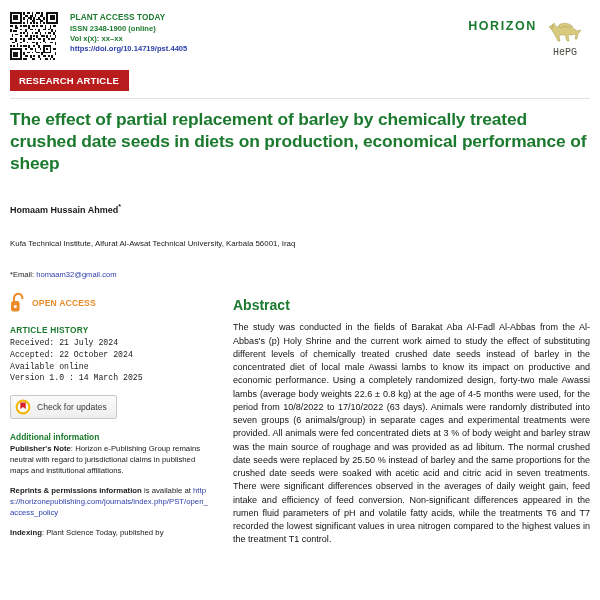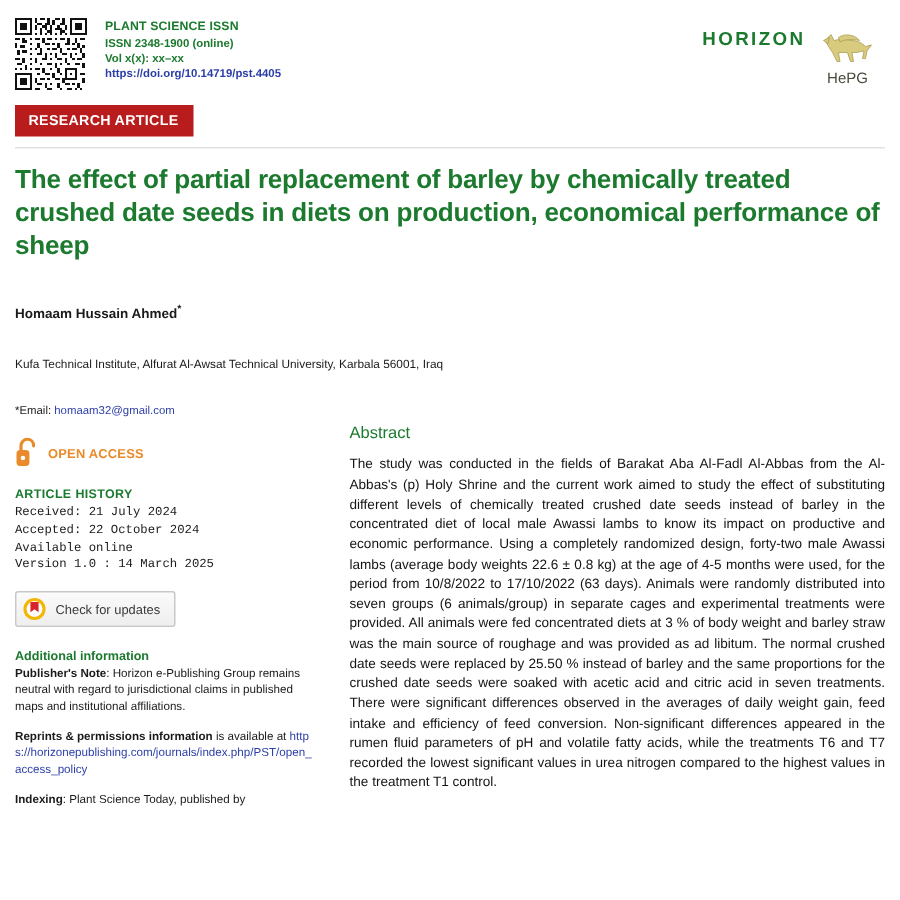--- a/index.html
+++ b/index.html
@@ -68,21 +68,21 @@
   }
   .brand-epub {
     font-size: 12.5px;
     font-weight: bold;
     color: #1b7a2e;
     letter-spacing: 0.1px;
   }
   .brand-logo { width: 46px; text-align: center; }
   .brand-logo svg { display: block; margin: 0 auto; }
   .brand-logo-label {
-    font-family: Liberation Sans, sans-serif;
+    font-family: Liberation Mono, monospace;
     font-size: 10px;
     color: #4a4a3c;
     margin-top: -1px;
   }
 
   
   .badge-row { padding: 8px 10px 0 10px; }
   .type-badge {
     display: inline-block;
     background: #b91c1c;
@@ -198,23 +198,23 @@
     font-size: 7.75px;
     line-height: 1.42;
     color: #1a1a1a;
   }
   .ai-block + .ai-block { margin-top: 9px; }
   .ai-block b { font-weight: bold; }
   .ai-block .url { color: #2c3ea8; word-break: break-all; }
 
   
   .abstract-heading {
-    margin-top: 5px;
-    font-size: 11px;
-    font-weight: normal;
+    margin-top: 18px;
+    font-size: 14px;
+    font-weight: bold;
     color: #1b7a2e;
   }
   .abstract-body {
     margin-top: 8px;
     font-size: 9.05px;
     line-height: 1.465;
     text-align: justify;
     color: #141414;
   }
 </style>
@@ -372,21 +372,21 @@
           <rect x="13" y="28" width="2" height="1"></rect>
         <rect x="18" y="28" width="1" height="1"></rect>
           <rect x="21" y="28" width="2" height="1"></rect>
         <rect x="24" y="28" width="1" height="1"></rect>
           <rect x="26" y="28" width="1" height="1"></rect>
       </g>
     </svg>
   </div>
 
   <div class="journal-meta">
-    <div class="journal-name">PLANT SCIENCE ISSN</div>
+    <div class="journal-name">PLANT ACCESS TODAY</div>
     <div class="journal-issn">ISSN 2348-1900 (online)</div>
     <div class="journal-vol">Vol x(x): xx–xx</div>
     <div class="journal-doi">https://doi.org/10.14719/pst.4405</div>
   </div>
 
   <div class="brand">
     <div class="brand-text">
       <div class="brand-horizon">HORIZON</div>
     </div>
     <div class="brand-logo">

